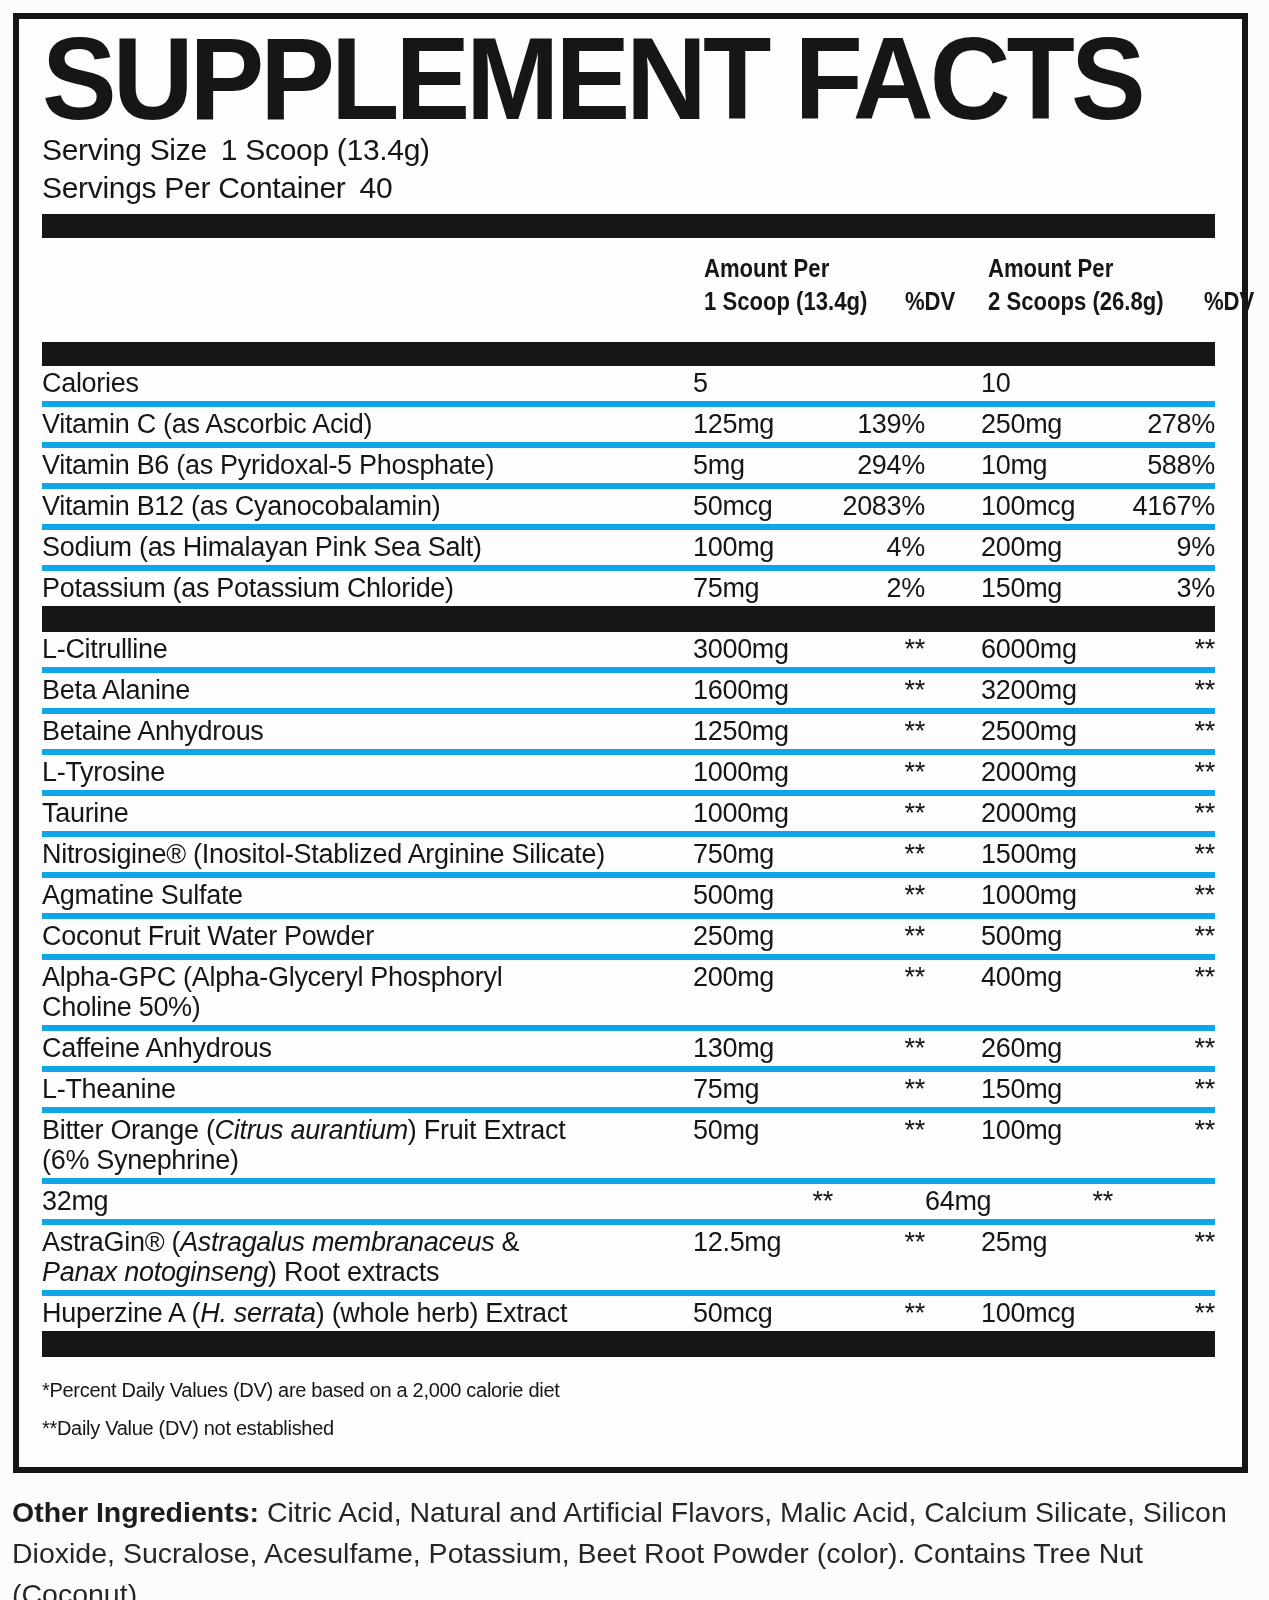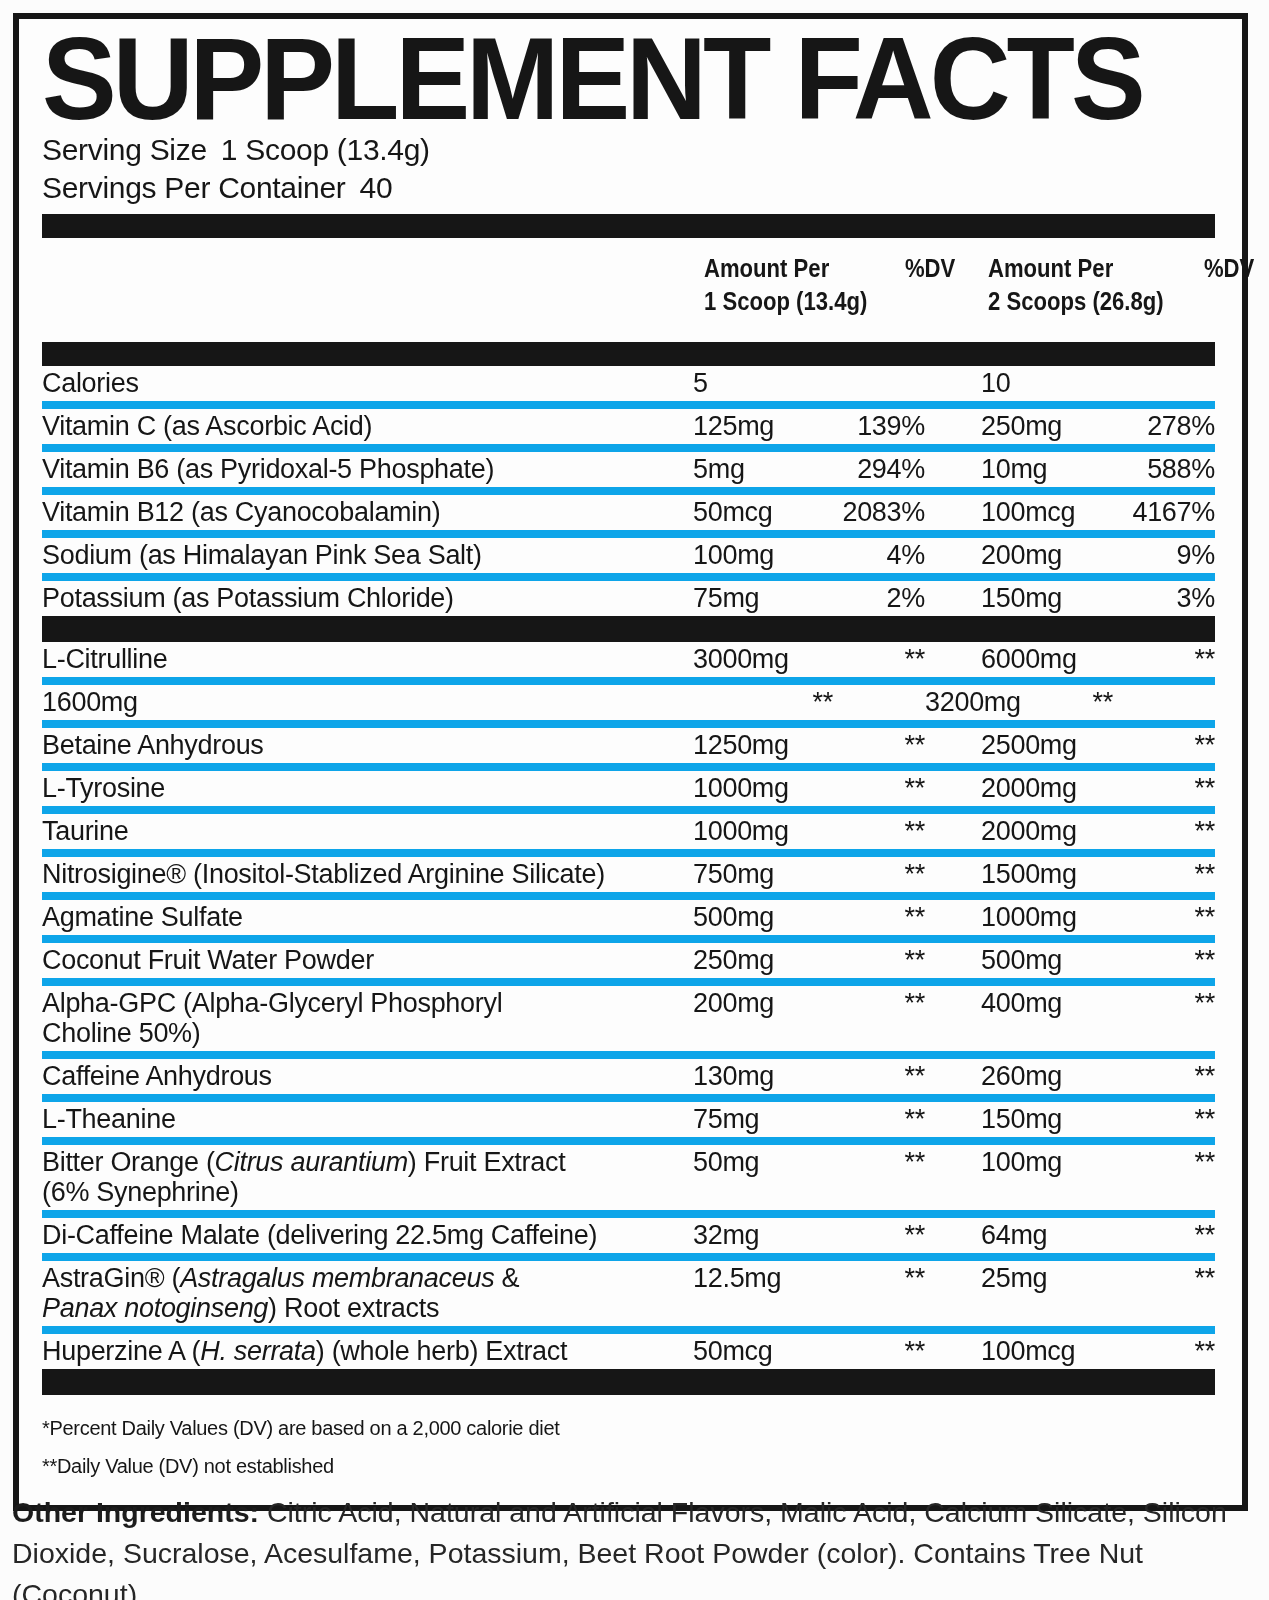--- a/index.html
+++ b/index.html
@@ -50,37 +50,38 @@
   .head-row {
     display: grid;
     grid-template-columns: 1fr 226px 58px 227px;
     padding: 14px 0 24px 0;
     font-weight: bold;
     font-size: 26px;
   }
   .hzone {
     display: flex;
     justify-content: space-between;
+    align-items: flex-end;
   }
   .hcol {
     line-height: 33px;
     white-space: nowrap;
     transform: scaleX(0.85);
     transform-origin: left bottom;
   }
   .hdv {
     line-height: 33px;
     white-space: nowrap;
     transform: scaleX(0.85);
     transform-origin: right bottom;
   }
   .rows .row {
     display: grid;
     grid-template-columns: 1fr 140px 92px 56px 132px 102px;
-    border-bottom: 8px solid #0ea5e9;
+    border-bottom: 6px solid #0ea5e9;
     padding: 2px 0 3px 0;
     font-size: 27px;
     line-height: 30px;
     letter-spacing: -0.3px;
   }
   .rows .row:last-child { border-bottom: none; }
   .cell { min-width: 0; }
   .cell.name { white-space: nowrap; }
   .cell.dv1, .cell.dv2 { text-align: right; }
   .it { font-style: italic; }
@@ -195,20 +196,21 @@
   <div class="rows" id="section-b">
       <div class="row">
         <div class="cell name"><span>L-Citrulline</span></div>
         <div class="cell a1">3000mg</div>
         <div class="cell dv1">**</div>
         <div class="cell gap"></div>
         <div class="cell a2">6000mg</div>
         <div class="cell dv2">**</div>
       </div>
       <div class="row">
+        <div class="cell name"><span>Beta Alanine</span></div>
         <div class="cell a1">1600mg</div>
         <div class="cell dv1">**</div>
         <div class="cell gap"></div>
         <div class="cell a2">3200mg</div>
         <div class="cell dv2">**</div>
       </div>
       <div class="row">
         <div class="cell name"><span>Betaine Anhydrous</span></div>
         <div class="cell a1">1250mg</div>
         <div class="cell dv1">**</div>
@@ -282,21 +284,20 @@
       </div>
       <div class="row">
         <div class="cell name"><span>Bitter Orange (</span><span class="it">Citrus aurantium</span><span>) Fruit Extract</span><br><span>(6% Synephrine)</span></div>
         <div class="cell a1">50mg</div>
         <div class="cell dv1">**</div>
         <div class="cell gap"></div>
         <div class="cell a2">100mg</div>
         <div class="cell dv2">**</div>
       </div>
       <div class="row">
-        <div class="cell name"><span>Di-Caffeine Malate (delivering 22.5mg Caffeine)</span></div>
         <div class="cell a1">32mg</div>
         <div class="cell dv1">**</div>
         <div class="cell gap"></div>
         <div class="cell a2">64mg</div>
         <div class="cell dv2">**</div>
       </div>
       <div class="row">
         <div class="cell name"><span>AstraGin® (</span><span class="it">Astragalus membranaceus</span><span> &amp;</span><br><span class="it">Panax notoginseng</span><span>) Root extracts</span></div>
         <div class="cell a1">12.5mg</div>
         <div class="cell dv1">**</div>

